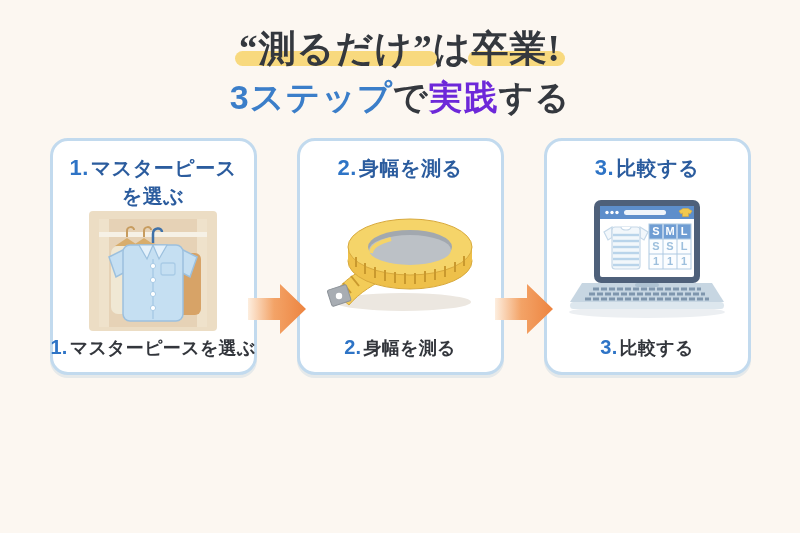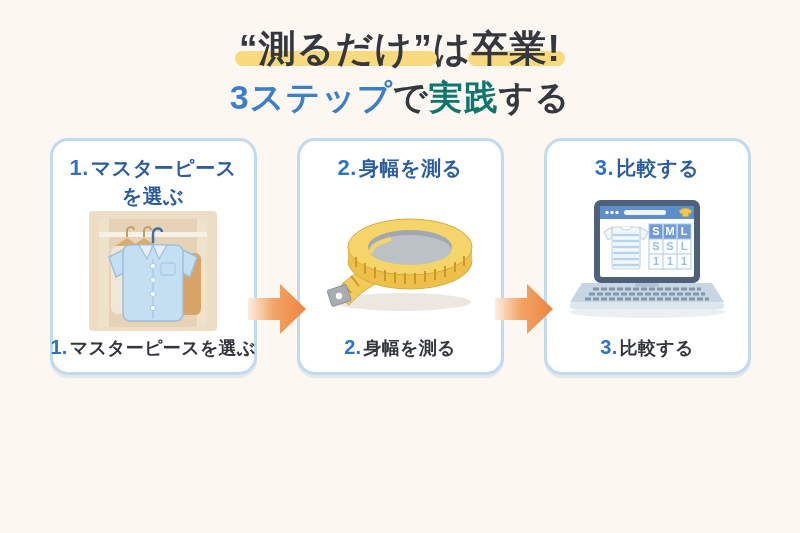--- a/index.html
+++ b/index.html
@@ -7,27 +7,27 @@
   body {
     background:#fcf7f1;
     font-family:"Liberation Sans","DejaVu Sans",sans-serif;
     font-weight:bold;
     -webkit-font-smoothing:antialiased;
   }
   .header { text-align:center; padding-top:30px; line-height:1; }
   .t-line1 { font-size:37px; color:#34383e; letter-spacing:1px; }
   .t-line2 { font-size:34px; margin-top:13px; color:#34383e; letter-spacing:1px; }
   .t-line3 { font-size:39px; margin-top:11px; color:#e08140; letter-spacing:1px; }
-  .hl { position:relative; display:inline-block; z-index:0; }
+  .hl { position:relative; display:inline-block; z-index:0;font-family:Liberation Serif, serif; }
   .hl::after {
     content:""; position:absolute; left:-4px; right:-4px; bottom:1px; height:15px;
     background:#f8d97e; border-radius:8px; z-index:-1;
   }
   .blue-bright { color:#3b7ec9;margin-top:8px; }
-  .blue-mid { color:#0f766e;text-align:center; }
+  .blue-mid { color:#6d28d9;text-align:center; }
 
   .steps {
     display:flex; justify-content:center; align-items:flex-start;
     margin-top:24px;
   }
   .card {
     width:207px; height:237px; background:#ffffff;
     border:3px solid #c2daee; border-radius:18px;
     display:flex; flex-direction:column; align-items:center;
     padding:13px 8px 12px; box-shadow:0 3px 0 rgba(160,190,215,0.25);

